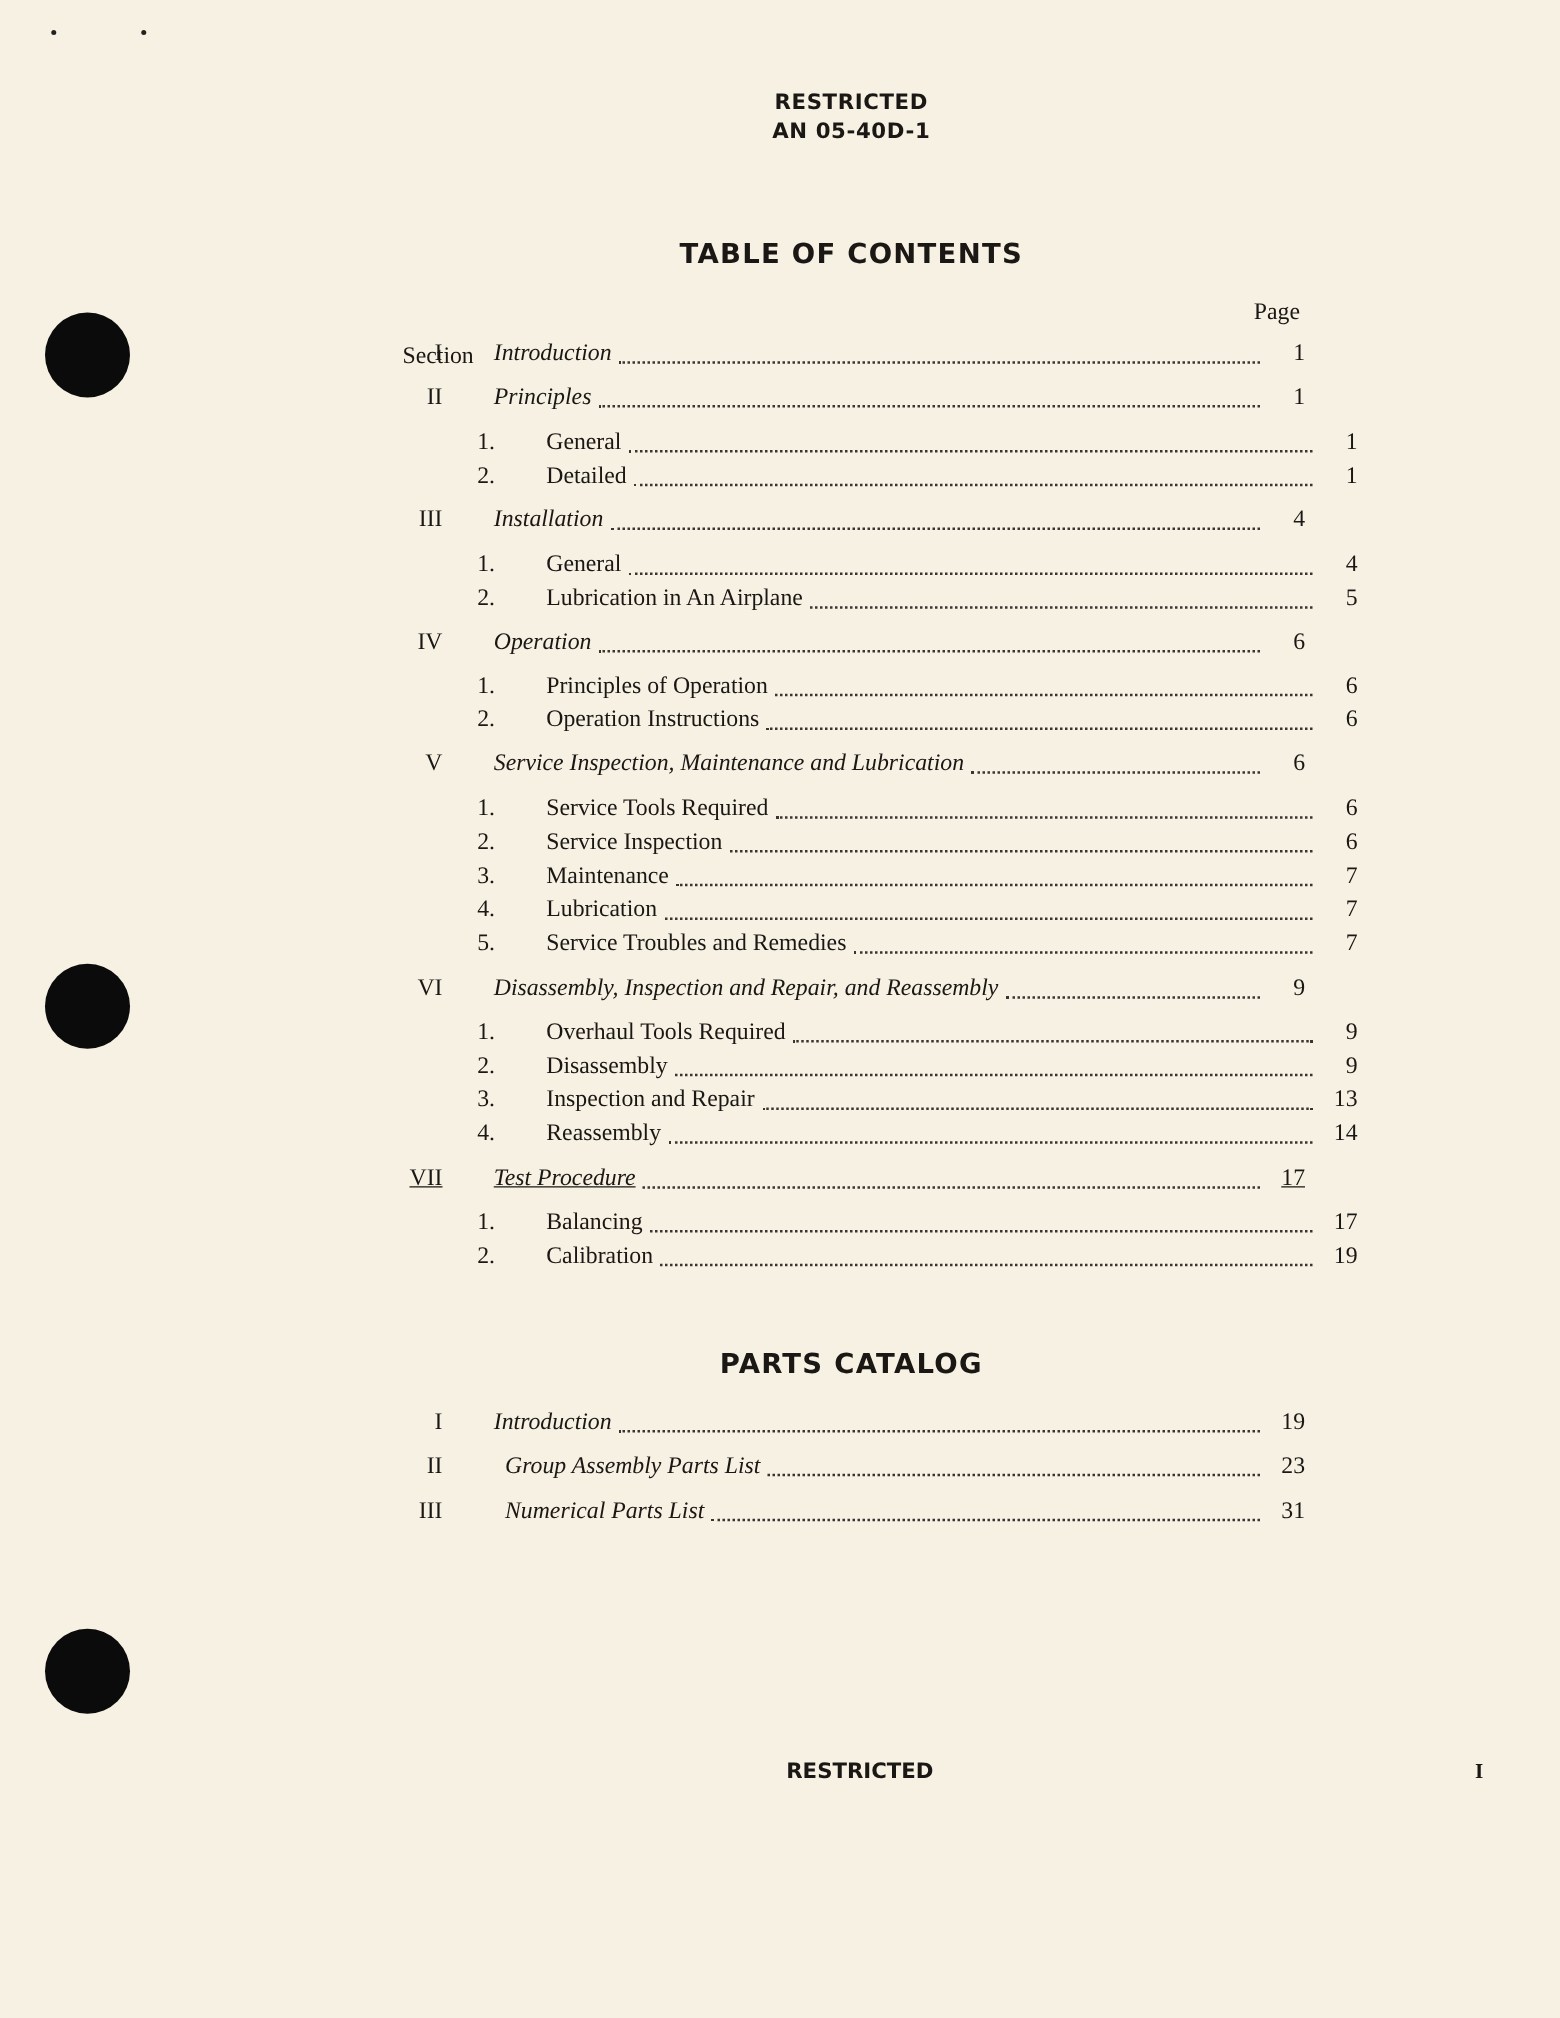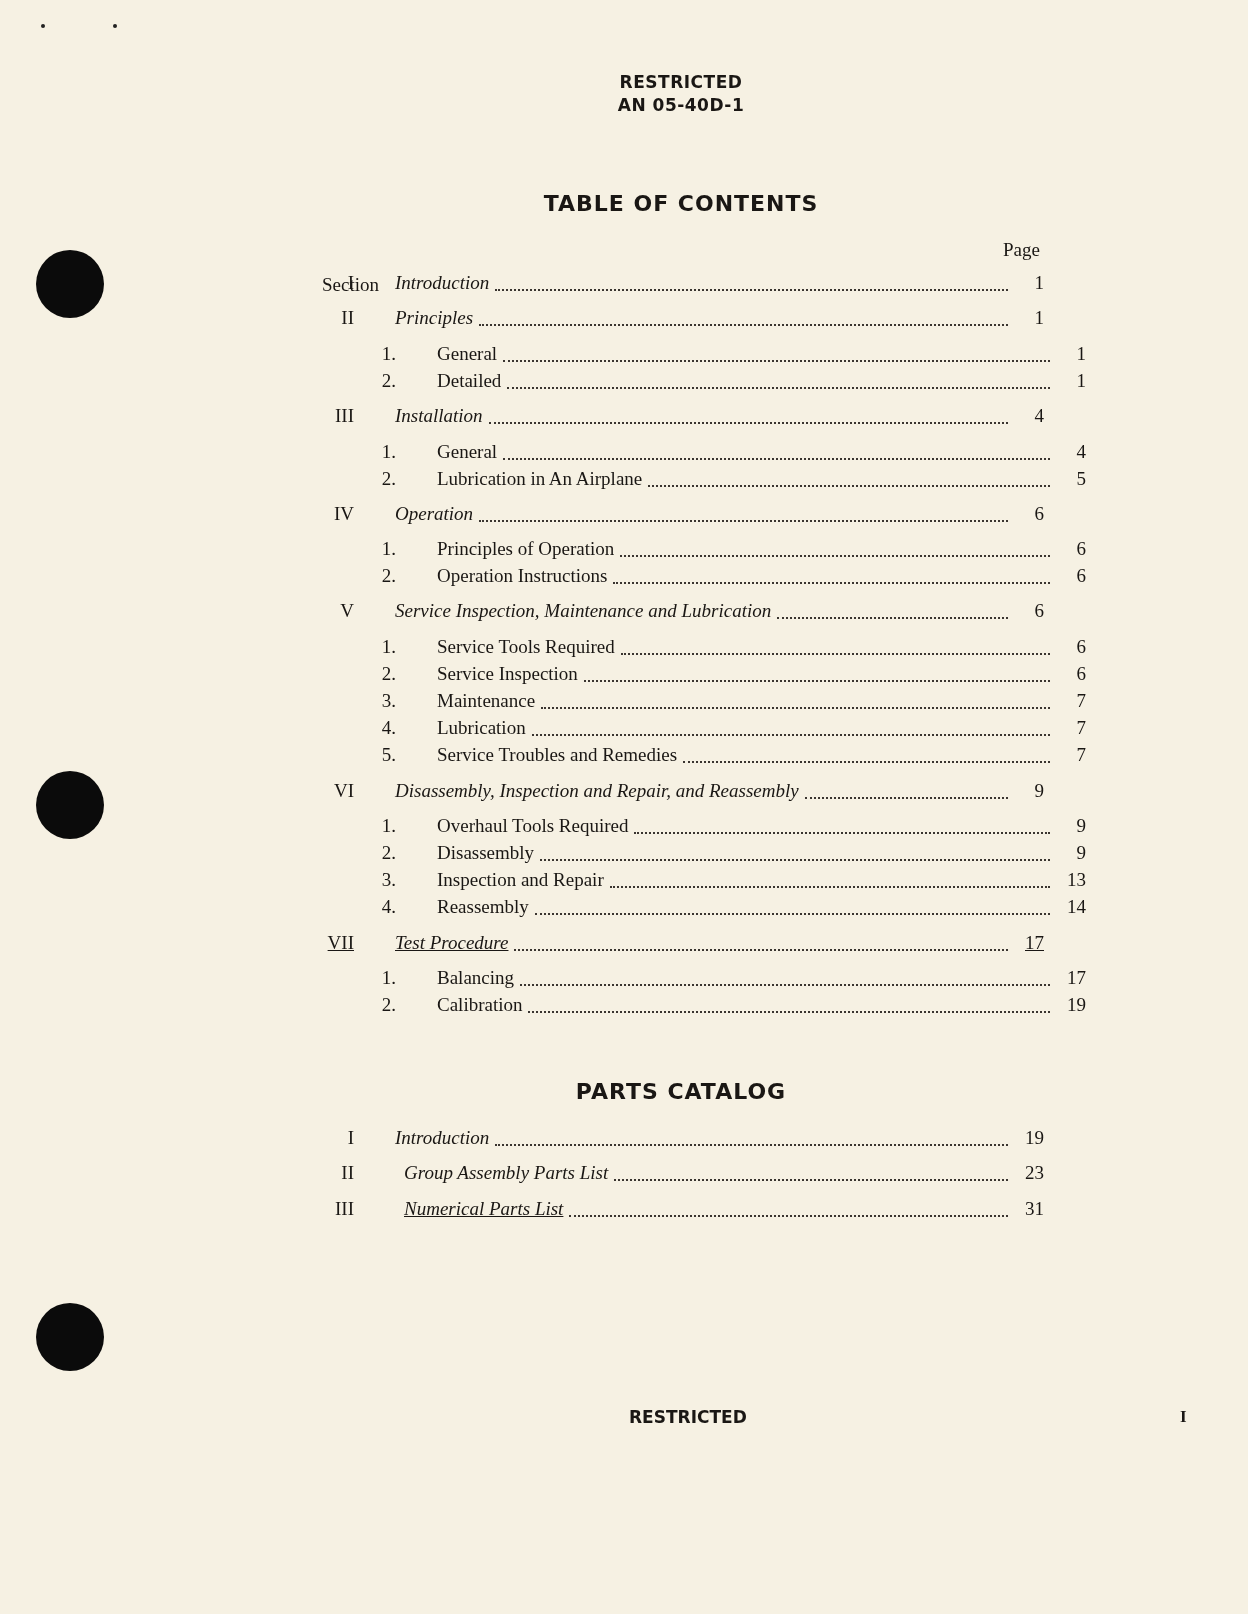--- a/index.html
+++ b/index.html
@@ -214,20 +214,20 @@
       <span class="pg">19</span>
     </div>
     <div class="row" style="top: 1162px;">
       <span class="num">II</span>
       <span class="lbl it" style="padding-left:9px;">Group Assembly Parts List</span>
       <span class="dots"></span>
       <span class="pg">23</span>
     </div>
     <div class="row" style="top: 1198px;">
       <span class="num">III</span>
-      <span class="lbl it" style="padding-left:9px;text-decoration:underline;">Numerical Parts List</span>
+      <span class="lbl it" style="padding-left:9px;">Numerical Parts List</span>
       <span class="dots"></span>
       <span class="pg">31</span>
     </div>
   </div>
 
 <div class="foot" style="left:629px;">RESTRICTED</div>
 <div class="foot" style="left:1180px;font-family:'Liberation Serif',serif;">I</div>
 
 </body></html>

